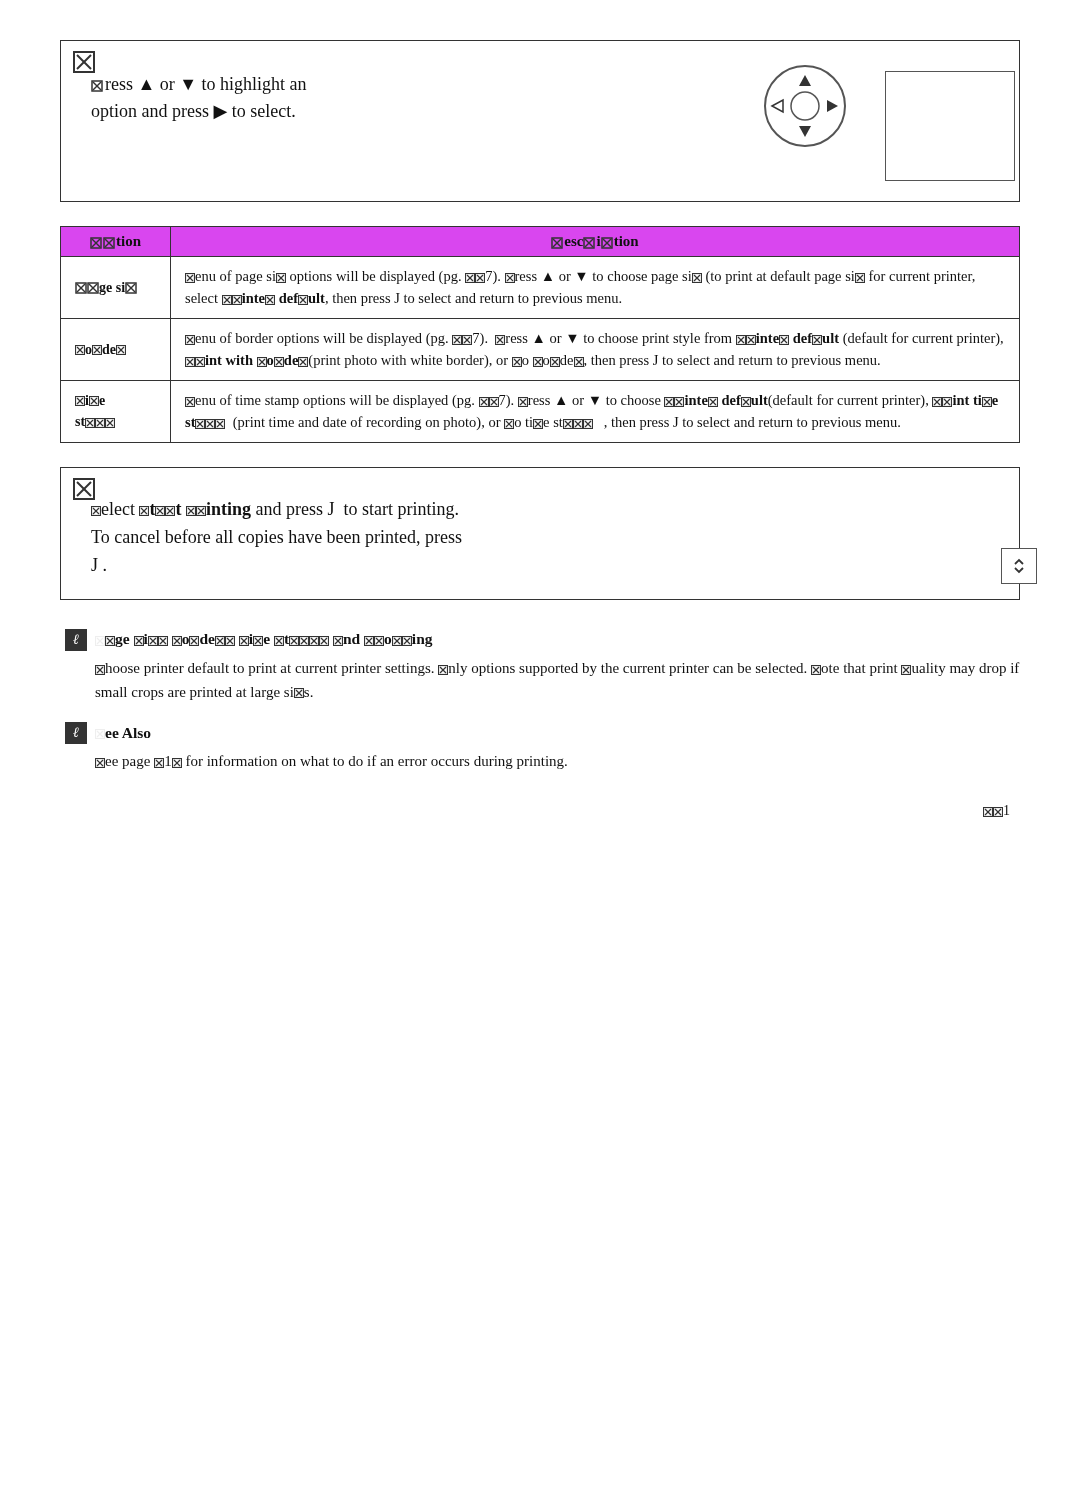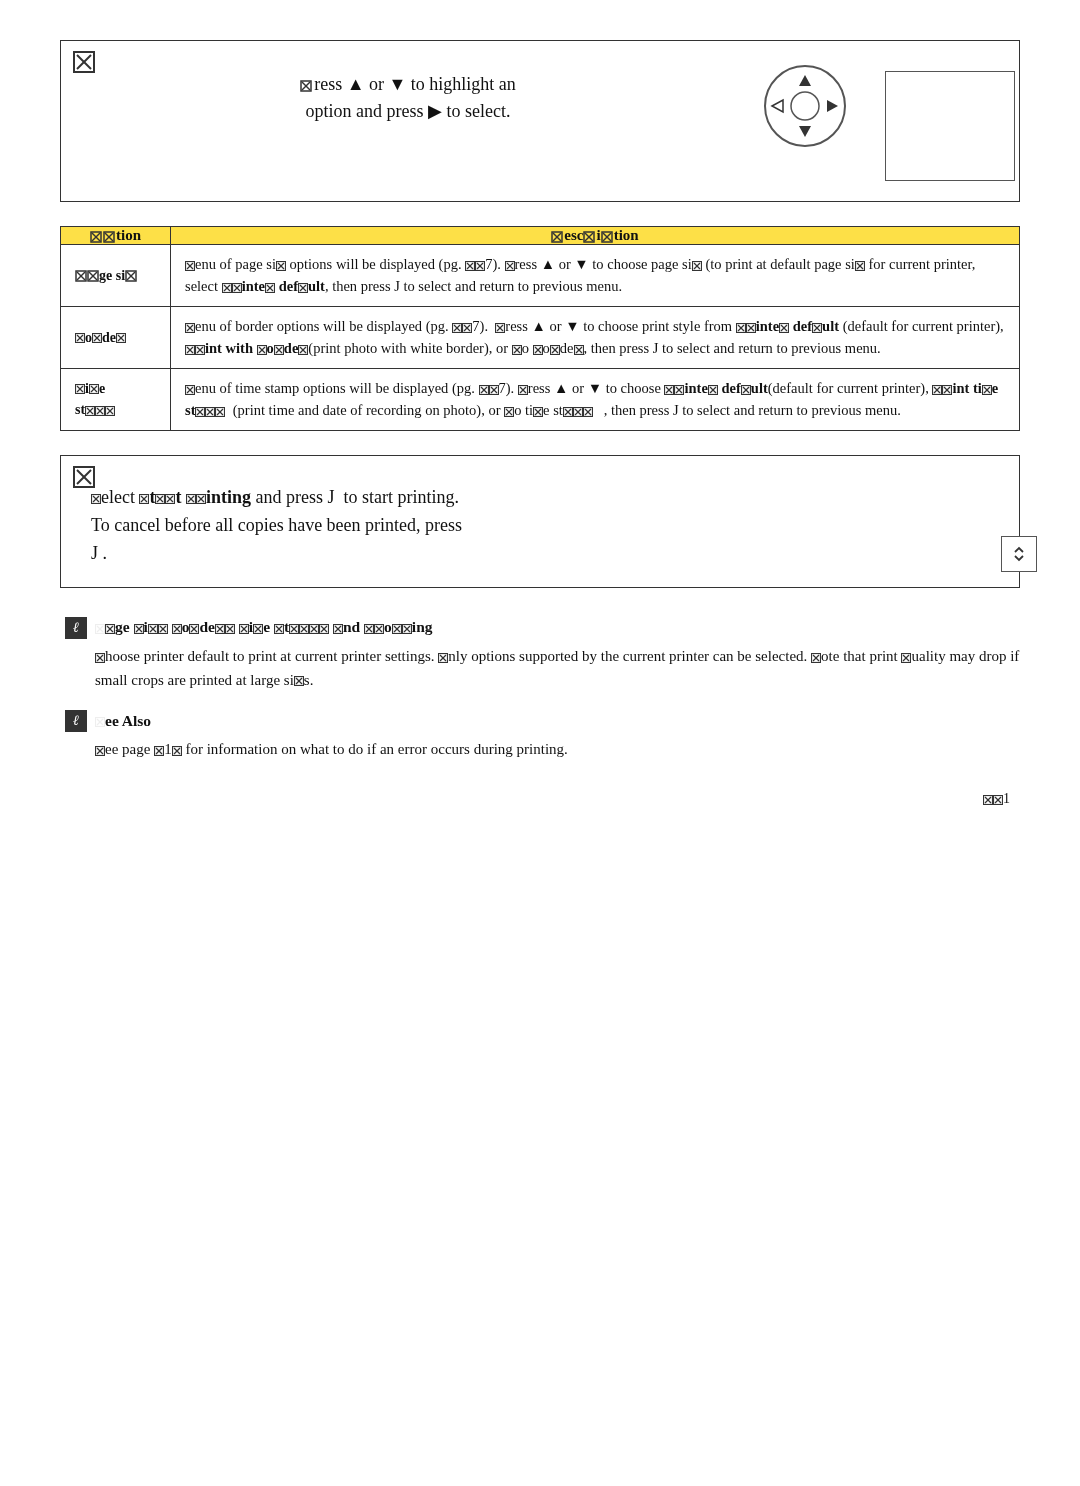--- a/index.html
+++ b/index.html
@@ -12,21 +12,20 @@
       min-height: 1486px;
       padding: 40px 60px;
     }
 
     
     .section-top {
       border: 1.5px solid #333;
       padding: 20px 4px 20px 20px;
       margin-bottom: 24px;
       position: relative;
-      text-align: center;
     }
 
     .section-top-inner {
       display: flex;
       align-items: flex-start;
       gap: 30px;
     }
 
     .section-icon-top-left {
       font-size: 22px;
@@ -66,22 +65,22 @@
 
     
     .options-table {
       width: 100%;
       border-collapse: collapse;
       margin-bottom: 24px;
       font-size: 14.5px;
     }
     .options-table th {
       border: 1.5px solid #333;
-      padding: 0 14px;
-      background: #fde047;
+      padding: 6px 14px;
+      background: #d946ef;
       font-weight: bold;
       text-align: left;
       font-size: 15px;
     }
     .options-table th:first-child {
       width: 110px;
       text-align: center;
     }
     .options-table th:last-child {
       text-align: center;

